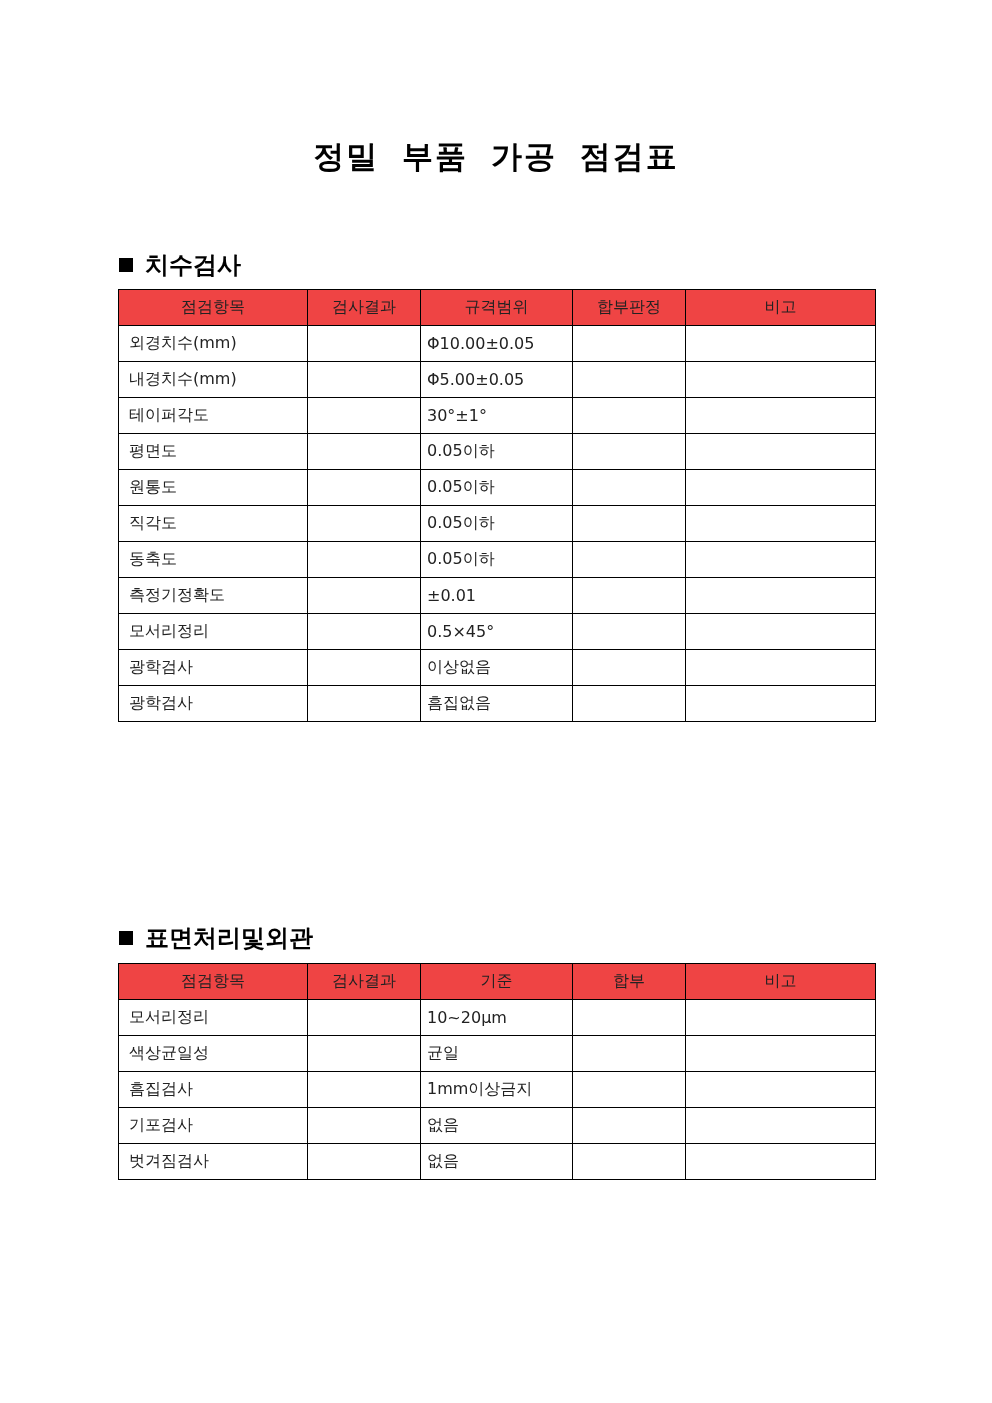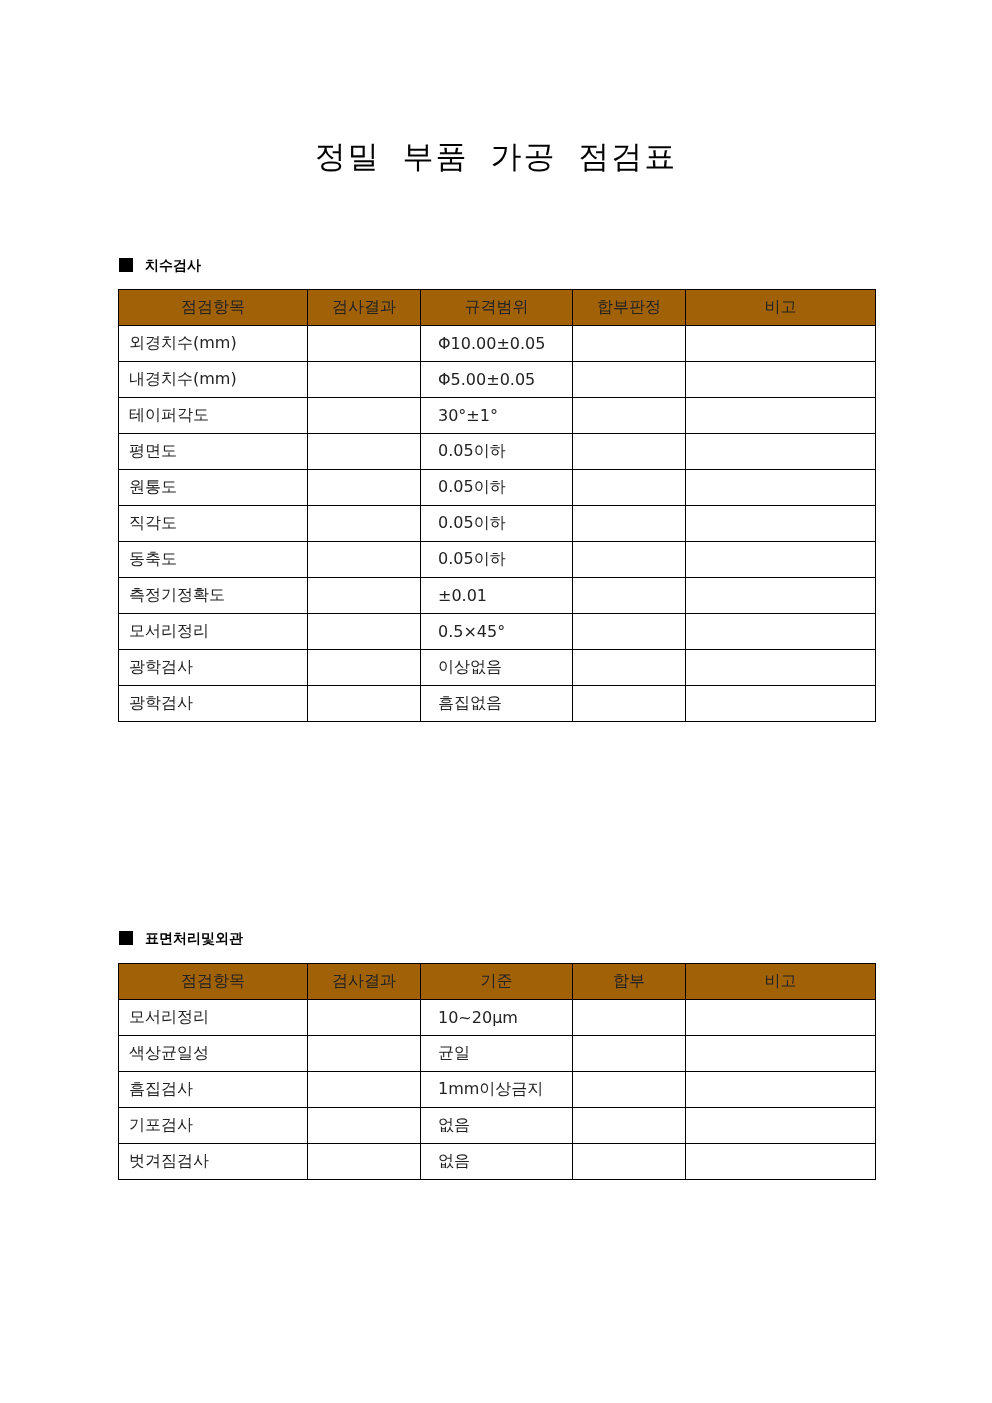--- a/index.html
+++ b/index.html
@@ -2,42 +2,42 @@
 <html><head>
   <meta charset="utf-8">
   <style>
     html, body { margin: 0; padding: 0; background: #ffffff; }
     body {
       width: 992px; height: 1403px; position: relative; overflow: hidden;
       font-family: "DejaVu Sans", "Liberation Sans", sans-serif; color: #000;
     }
     .title {
       position: absolute; top: 134px; left: 0; width: 992px; text-align: center;
-      font-size: 31px; font-weight: normal; letter-spacing: 2px; word-spacing: 10px;
+      font-size: 31px; font-weight: bold; letter-spacing: 2px; word-spacing: 10px;
       line-height: 44px;
     }
     .section-heading {
-      position: absolute; left: 119px; font-size: 14px; font-weight: bold;
+      position: absolute; left: 119px; font-size: 24px; font-weight: bold;
       line-height: 24px; display: flex; align-items: center;
     }
     .section-heading .square {
       display: inline-block; width: 14px; height: 14px; background: #000; margin-right: 12px;
     }
     table.grid {
       position: absolute; left: 118px; width: 757px; border-collapse: collapse;
       table-layout: fixed; font-size: 16px;
     }
     table.grid th, table.grid td {
       border: 1.5px solid #000; height: 36px; padding: 0; box-sizing: border-box;
     }
     table.grid th {
-      background: #a16207; font-weight: normal; text-align: center; color: #222;
+      background: #ef4444; font-weight: normal; text-align: center; color: #222;
     }
     table.grid td { padding-left: 10px; color: #222; white-space: nowrap; }
-    table.grid td.spec { padding-left: 17px; }
+    table.grid td.spec { padding-left: 6px; }
     col.c1 { width: 189px; }
     col.c2 { width: 113px; }
     col.c3 { width: 152px; }
     col.c4 { width: 113px; }
     col.c5 { width: 190px; }
   </style>
 </head>
 <body>
 
 <div class="title">정밀 부품 가공 점검표</div>

